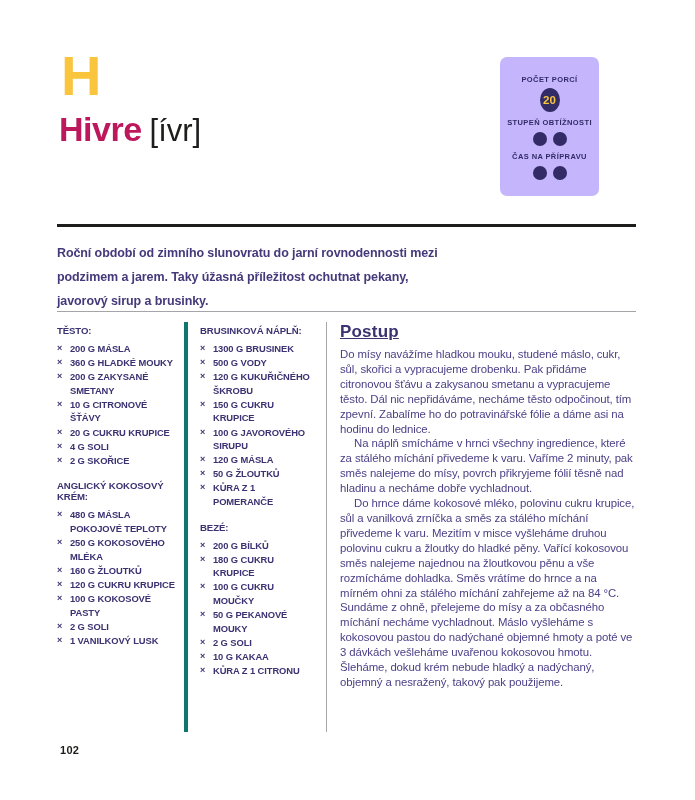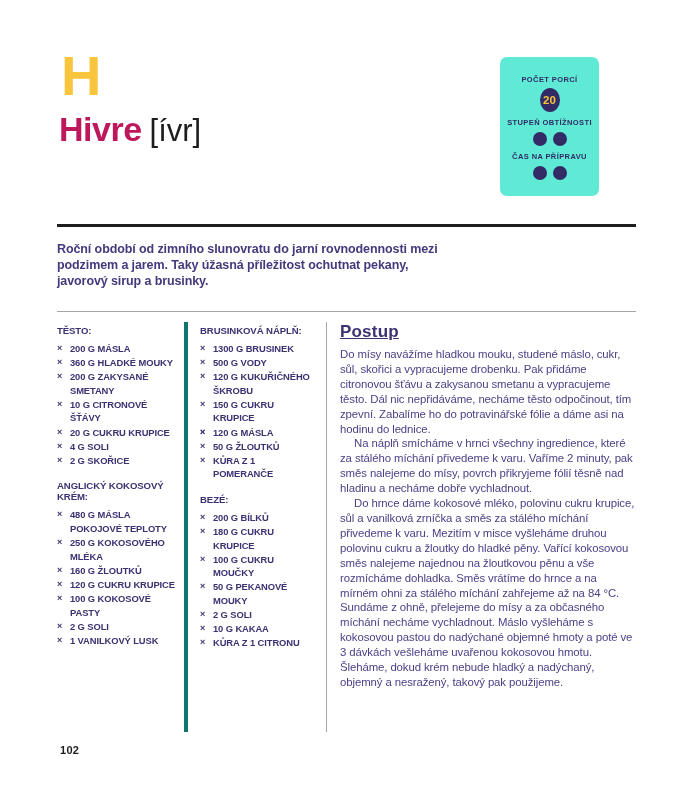--- a/index.html
+++ b/index.html
@@ -14,21 +14,21 @@
     position:absolute; left:61px; top:48px;
     font-size:56px; font-weight:bold; color:#F9C53D; line-height:1;
     letter-spacing:1px;
   }
   .title-row { position:absolute; left:59px; top:110px; white-space:nowrap; }
   .recipe-name { font-size:34px; font-weight:bold; color:#be185d; letter-spacing:-0.5px; }
   .recipe-phonetic { font-size:31px; font-weight:300; color:#1D1D1B; margin-left:8px; }
   
   .info-box {
     position:absolute; left:500px; top:57px; width:99px; height:139px;
-    background:#5eead4; border-radius:7px;
+    background:#c4b5fd; border-radius:7px;
     display:flex; flex-direction:column; align-items:center; justify-content:center;
     padding-top:2px;
   }
   .info-label {
     font-size:7.5px; font-weight:bold; color:#322B66; letter-spacing:0.4px;
     margin-top:6px; text-align:center; white-space:nowrap;
   }
   .info-label:first-child { margin-top:0; }
   .servings-circle {
     width:20px; height:24px; border-radius:50%; background:#322B66;
@@ -36,21 +36,21 @@
   }
   .servings-circle span { color:#F9C53D; font-size:11.5px; font-weight:bold; }
   .dots { display:flex; gap:6px; margin-top:5px; }
   .dot { width:14px; height:14px; border-radius:50%; background:#322B66; }
   
   .rule-thick { position:absolute; left:57px; top:224px; width:579px; height:3px; background:#1D1D1B; }
   .rule-thin  { position:absolute; left:57px; top:311px; width:579px; height:1px; background:#A6A4A8; }
   
   .intro {
     position:absolute; left:57px; top:241px; width:384px;
-    font-size:12.5px; font-weight:bold; color:#45397B; line-height:16px;
+    font-size:12.5px; font-weight:bold; color:#45397B; line-height:24px;
     letter-spacing:-0.1px;
   }
   
   .columns {
     position:absolute; left:57px; top:322px; width:579px; height:410px;
     display:flex;
   }
   .col-ing-1 { width:131px; border-right:4px solid #0f766e; padding-right:6px; }
   .col-ing-2 { width:139px; border-right:1px solid #A8A6AA; padding-left:12px; padding-right:12px; }
   .col-method { flex:1; padding-left:13px; }
@@ -133,21 +133,21 @@
         <div class="ing-item"><span class="bullet">×</span><span>100 G KOKOSOVÉ PASTY</span></div>
         <div class="ing-item"><span class="bullet">×</span><span>2 G SOLI</span></div>
         <div class="ing-item"><span class="bullet">×</span><span>1 VANILKOVÝ LUSK</span></div>
       </div>
     <div class="col-ing-2" id="ing-col-1">
         <div class="ing-title">BRUSINKOVÁ NÁPLŇ:</div>
         <div class="ing-item"><span class="bullet">×</span><span>1300 G BRUSINEK</span></div>
         <div class="ing-item"><span class="bullet">×</span><span>500 G VODY</span></div>
         <div class="ing-item"><span class="bullet">×</span><span>120 G KUKUŘIČNÉHO ŠKROBU</span></div>
         <div class="ing-item"><span class="bullet">×</span><span>150 G CUKRU KRUPICE</span></div>
-        <div class="ing-item"><span class="bullet">×</span></div>
+        <div class="ing-item"><span class="bullet">×</span><span>100 G JAVOROVÉHO SIRUPU</span></div>
         <div class="ing-item"><span class="bullet">×</span><span>120 G MÁSLA</span></div>
         <div class="ing-item"><span class="bullet">×</span><span>50 G ŽLOUTKŮ</span></div>
         <div class="ing-item"><span class="bullet">×</span><span>KŮRA Z 1 POMERANČE</span></div>
         <div class="ing-title">BEZÉ:</div>
         <div class="ing-item"><span class="bullet">×</span><span>200 G BÍLKŮ</span></div>
         <div class="ing-item"><span class="bullet">×</span><span>180 G CUKRU KRUPICE</span></div>
         <div class="ing-item"><span class="bullet">×</span><span>100 G CUKRU MOUČKY</span></div>
         <div class="ing-item"><span class="bullet">×</span><span>50 G PEKANOVÉ MOUKY</span></div>
         <div class="ing-item"><span class="bullet">×</span><span>2 G SOLI</span></div>
         <div class="ing-item"><span class="bullet">×</span><span>10 G KAKAA</span></div>

